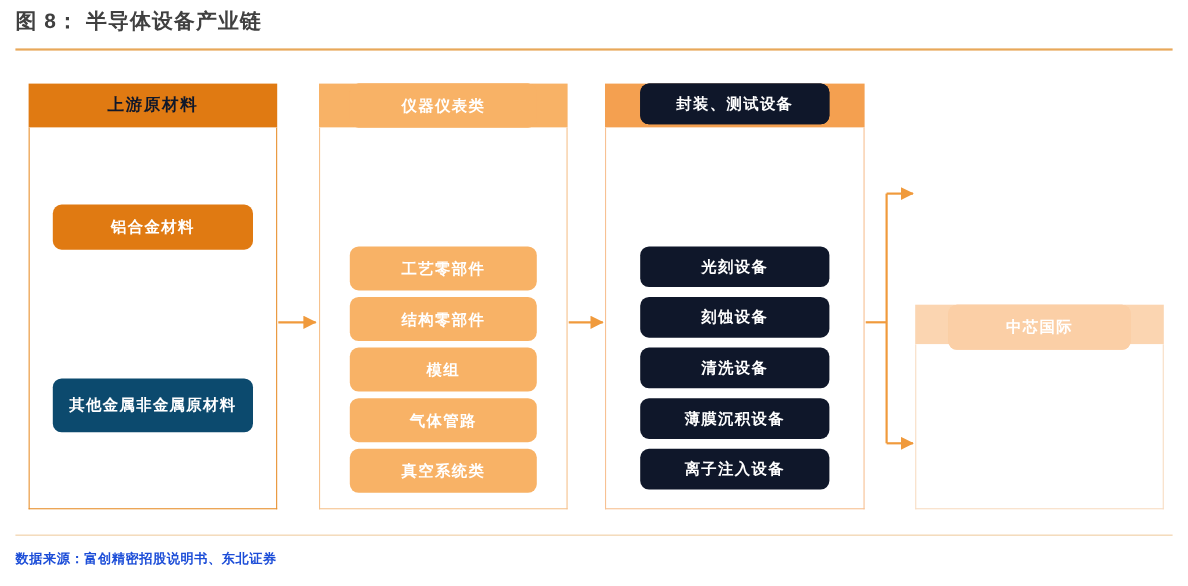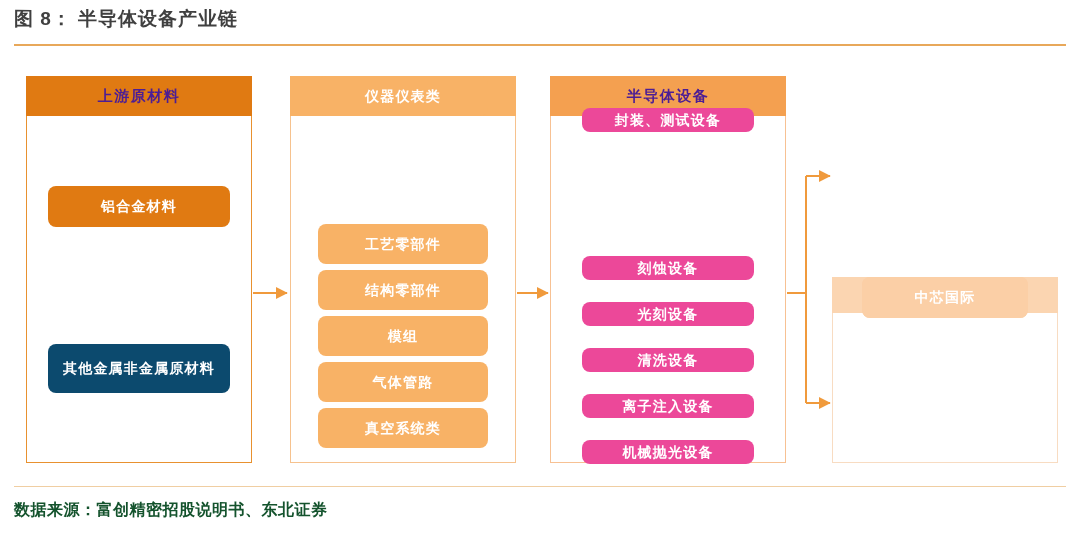--- a/index.html
+++ b/index.html
@@ -46,40 +46,40 @@
     left: 14px;
     top: 486px;
     width: 1052px;
     height: 1px;
     background: #F0CEA2;
   }
   #footer-text {
     position: absolute;
     left: 14px;
     top: 500px;
-    font-size: 16px;
-    font-weight: bold;
-    color: #14532d;
+    font-size: 12px;
+    font-weight: bold;
+    color: #1d4ed8;
     letter-spacing: 0.5px;
     white-space: nowrap;
   }
 
   
   .col {
     position: absolute;
   }
   .col-header {
     position: absolute;
     box-sizing: border-box;
     display: flex;
     align-items: center;
     justify-content: center;
     font-weight: bold;
     letter-spacing: 1.5px;
-    color: #4c1d95;
+    color: #0f172a;
     text-align: center;
     line-height: 1.15;
   }
   .col-body {
     position: absolute;
     box-sizing: border-box;
     background: #ffffff;
   }
   .pill {
     position: absolute;
@@ -146,22 +146,22 @@
     left: 0; top: 0; width: 236px; height: 40px;
     background: #F4A050;
     font-size: 15px;
   }
   #col3 .col-body {
     left: 0; top: 40px; width: 236px; height: 347px;
     border: 1.5px solid #F7C193;
     border-top: none;
   }
   #col3 .pill {
-    left: 32px; width: 172px; height: 24px;
-    background: #ec4899; font-size: 14px; margin-top: 32px;
+    left: 32px; width: 172px; height: 37px;
+    background: #0f172a; font-size: 14px;
   }
   #col3 .pill:nth-of-type(1) { top: 56px; }
   #col3 .pill:nth-of-type(2) { top: 102px; }
   #col3 .pill:nth-of-type(3) { top: 148px; }
   #col3 .pill:nth-of-type(4) { top: 194px; }
   #col3 .pill:nth-of-type(5) { top: 240px; }
   #col3 .pill:nth-of-type(6) { top: 286px; }
   #col3 .pill:nth-of-type(7) { top: 332px; }
 
   
@@ -234,23 +234,24 @@
     <div class="pill">模组</div>
     <div class="pill">气体管路</div>
     <div class="pill">真空系统类</div>
     <div class="pill">传感器类</div>
     <div class="pill">仪器仪表类</div>
   </div>
 
   <div class="col" id="col3">
     <div class="col-header">半导体设备</div>
     <div class="col-body"></div>
+    <div class="pill">光刻设备</div>
     <div class="pill">刻蚀设备</div>
-    <div class="pill">光刻设备</div>
     <div class="pill">清洗设备</div>
+    <div class="pill">薄膜沉积设备</div>
     <div class="pill">离子注入设备</div>
     <div class="pill">机械抛光设备</div>
     <div class="pill">封装、测试设备</div>
   </div>
 
 
   <div class="col" id="col4b">
     <div class="col-header">晶圆制造和封装测试</div>
     <div class="col-body"></div>
     <div class="pill">台积电</div>

